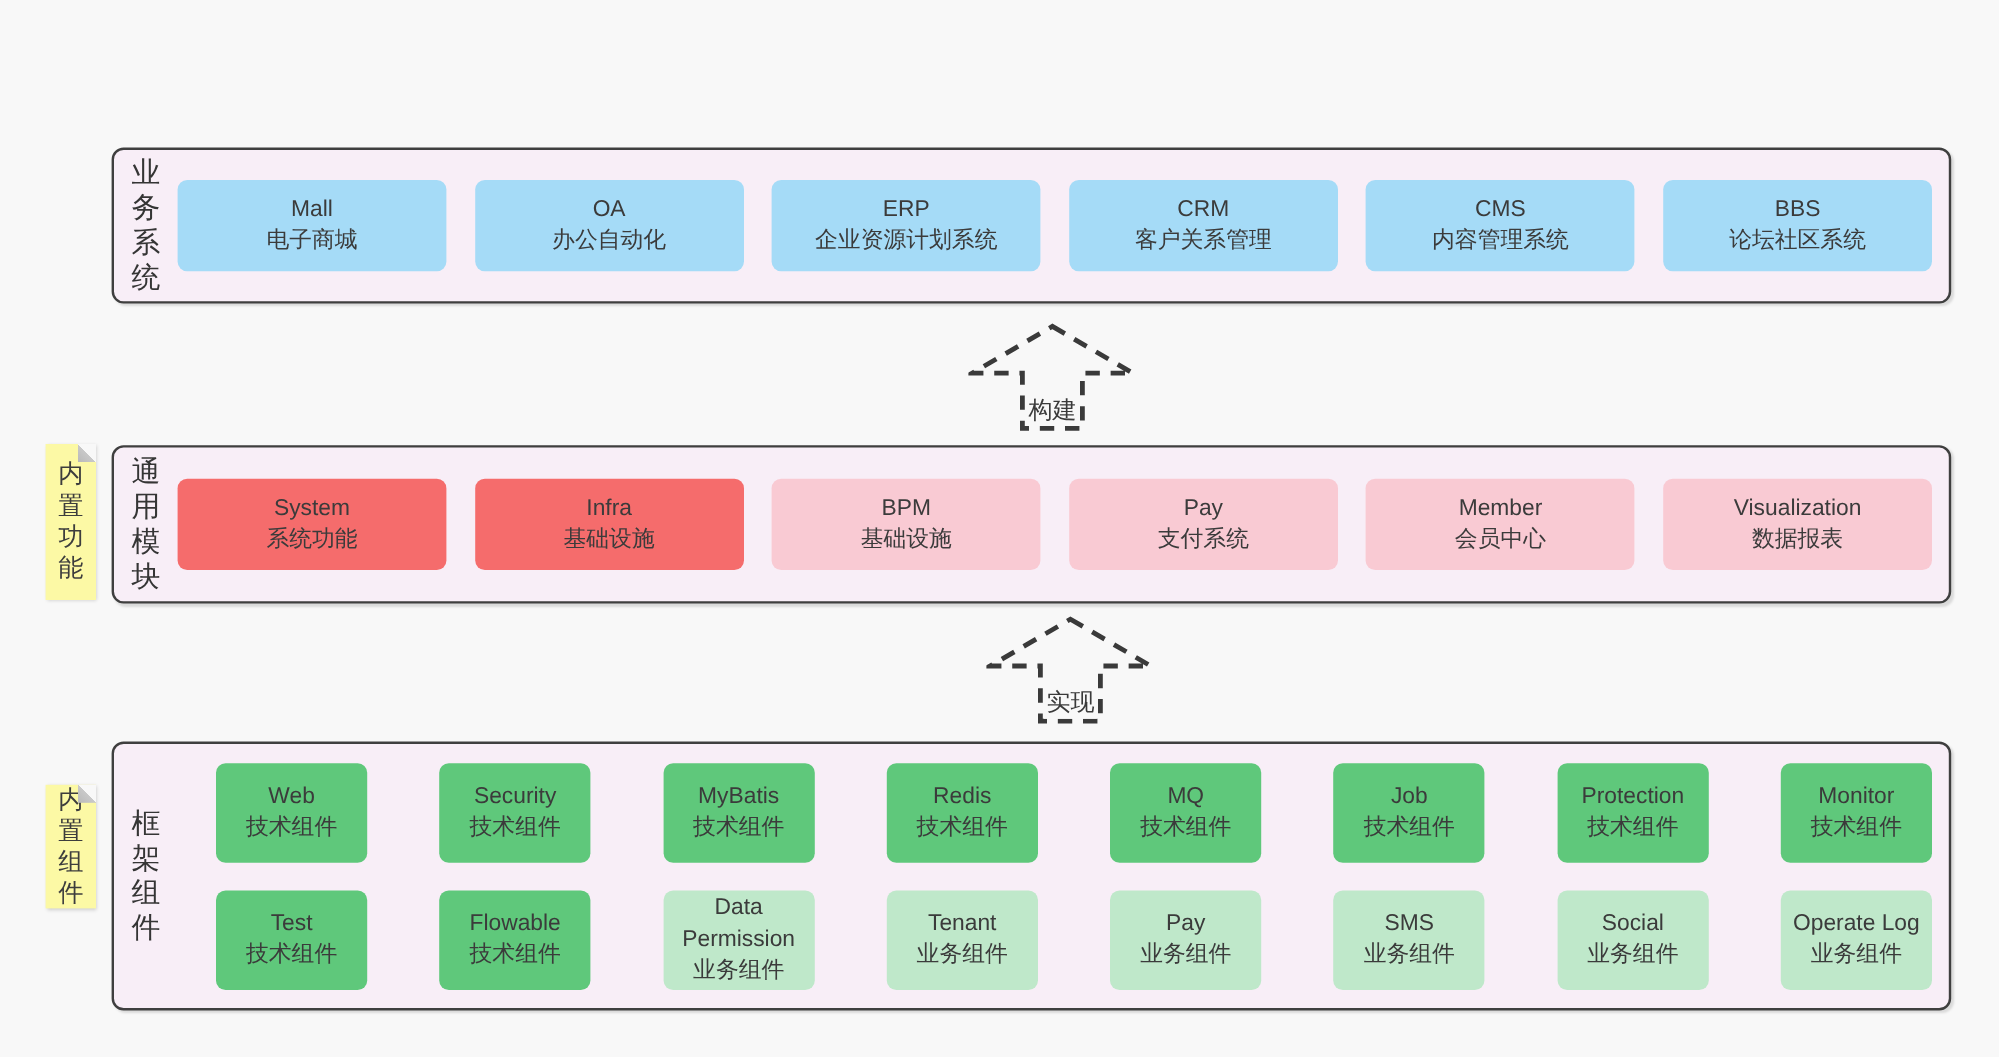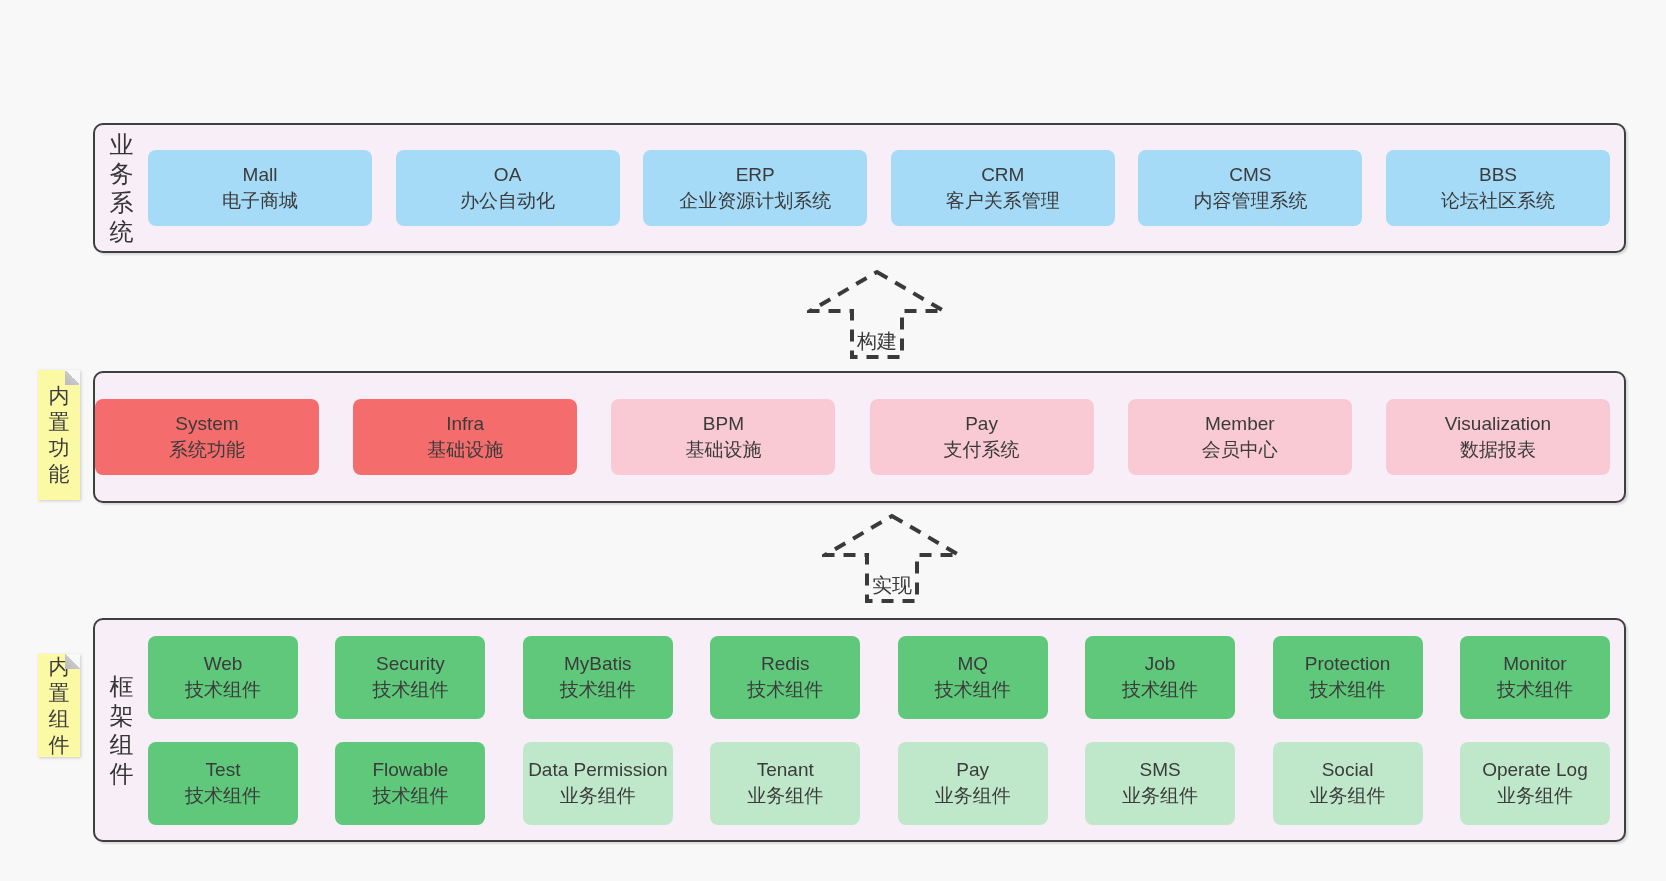--- a/index.html
+++ b/index.html
@@ -33,21 +33,21 @@
   .vlabel{width:28px;font-size:24px;line-height:29px;text-align:center;word-break:break-all;color:#353535;}
 
   .row{flex:1;display:flex;justify-content:space-between;align-items:center;padding-right:14px;}
   .rows{flex:1;display:flex;flex-direction:column;justify-content:center;gap:23px;padding-right:14px;}
   .row8{display:flex;justify-content:space-between;}
 
   
   .box{border-radius:8px;display:flex;flex-direction:column;justify-content:center;
        align-items:center;text-align:center;font-size:19px;line-height:26px;color:#3b3b3b;padding:2px 4px;}
   .row .box{width:224px;height:76px;}
-  .row8 .box{width:150px;height:83px;}
+  .row8 .box{width:126px;height:83px;margin-left:32px;}
   .blue{background:var(--blue);}
   .red{background:var(--red);}
   .pink{background:var(--pink);}
   .green{background:var(--green);}
   .lightgreen{background:var(--lightgreen);}
 
   
   .arrow{position:absolute;width:140px;height:92px;}
   .arrow1{left:807px;top:268px;}
   .arrow2{left:822px;top:512px;text-decoration:underline;}
@@ -102,20 +102,23 @@
   </section>
 
   <div class="arrow arrow1">
     <svg viewBox="0 0 140 92">
       <path d="M70,4 L137,43 H95 V89 H45 V43 H3 Z" fill="none" stroke="#3a3a3a" stroke-width="4" stroke-dasharray="12 9"></path>
     </svg>
     <span class="arrow-label">构建</span>
   </div>
 
   <section class="panel panel2">
+    <div class="label-col">
+      <div class="vlabel">通用模块</div>
+    </div>
     <div class="row">
       <div class="box red">
         <span>System</span>
         <span>系统功能</span>
       </div>
       <div class="box red">
         <span>Infra</span>
         <span>基础设施</span>
       </div>
       <div class="box pink">

